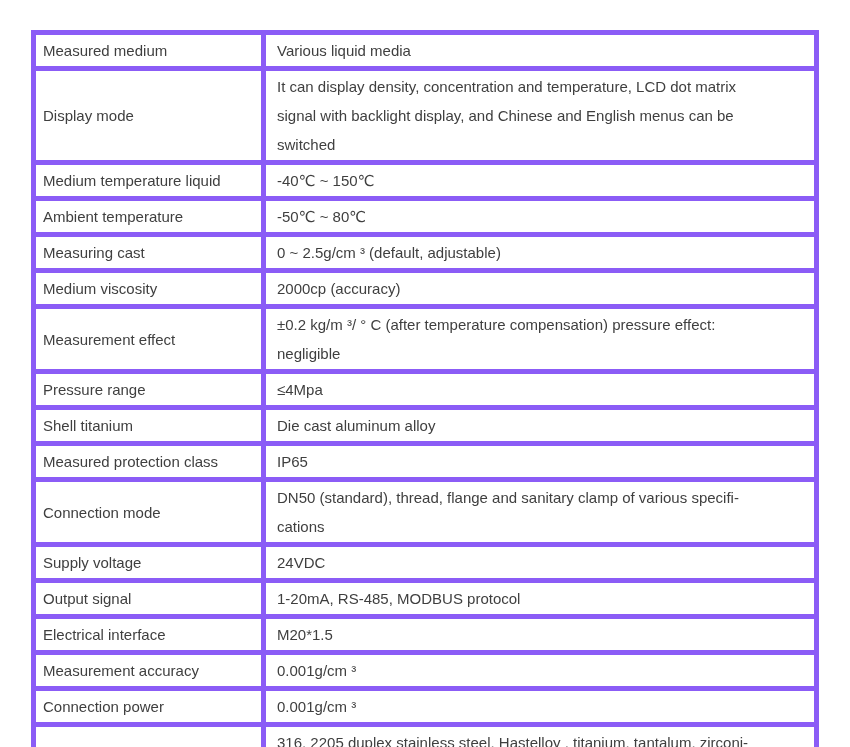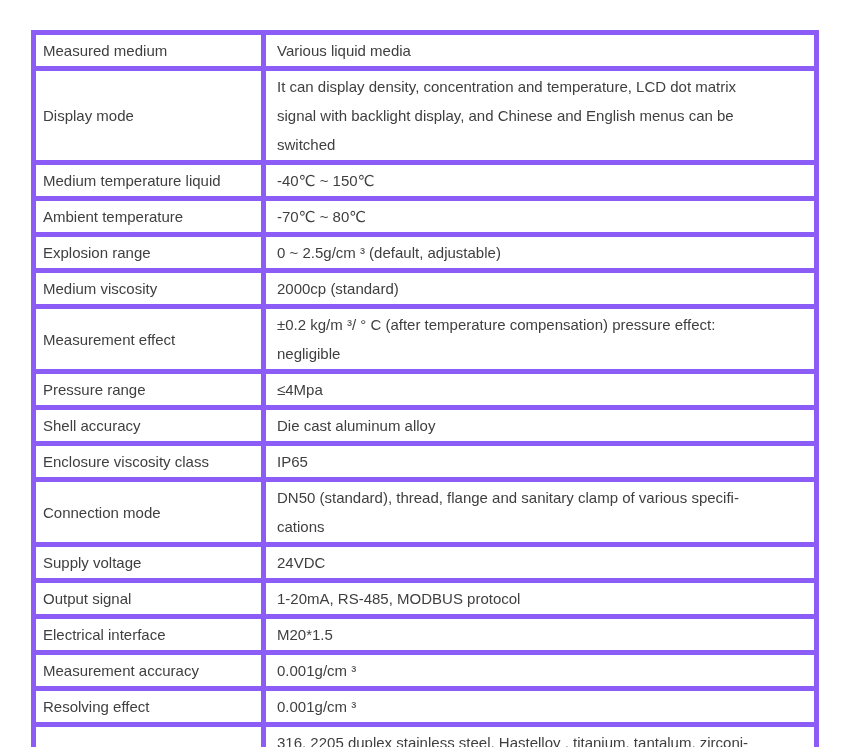--- a/index.html
+++ b/index.html
@@ -54,45 +54,45 @@
         <td class="value-cell">It can display density, concentration and temperature, LCD dot matrix
 signal with backlight display, and Chinese and English menus can be
 switched</td>
       </tr>
       <tr>
         <td class="label-cell">Medium temperature liquid</td>
         <td class="value-cell">-40℃ ~ 150℃</td>
       </tr>
       <tr>
         <td class="label-cell">Ambient temperature</td>
-        <td class="value-cell">-70℃ ~ 80℃</td>
+        <td class="value-cell">-50℃ ~ 80℃</td>
       </tr>
       <tr>
-        <td class="label-cell">Explosion range</td>
+        <td class="label-cell">Measuring cast</td>
         <td class="value-cell">0 ~ 2.5g/cm ³ (default, adjustable)</td>
       </tr>
       <tr>
         <td class="label-cell">Medium viscosity</td>
-        <td class="value-cell">2000cp (standard)</td>
+        <td class="value-cell">2000cp (accuracy)</td>
       </tr>
       <tr>
         <td class="label-cell">Measurement effect</td>
         <td class="value-cell">±0.2 kg/m ³/ ° C (after temperature compensation) pressure effect:
 negligible</td>
       </tr>
       <tr>
         <td class="label-cell">Pressure range</td>
         <td class="value-cell">≤4Mpa</td>
       </tr>
       <tr>
-        <td class="label-cell">Shell accuracy</td>
+        <td class="label-cell">Shell titanium</td>
         <td class="value-cell">Die cast aluminum alloy</td>
       </tr>
       <tr>
-        <td class="label-cell">Enclosure viscosity class</td>
+        <td class="label-cell">Measured protection class</td>
         <td class="value-cell">IP65</td>
       </tr>
       <tr>
         <td class="label-cell">Connection mode</td>
         <td class="value-cell">DN50 (standard), thread, flange and sanitary clamp of various specifi-
 cations</td>
       </tr>
       <tr>
         <td class="label-cell">Supply voltage</td>
         <td class="value-cell">24VDC</td>
@@ -103,21 +103,21 @@
       </tr>
       <tr>
         <td class="label-cell">Electrical interface</td>
         <td class="value-cell">M20*1.5</td>
       </tr>
       <tr>
         <td class="label-cell">Measurement accuracy</td>
         <td class="value-cell">0.001g/cm ³</td>
       </tr>
       <tr>
-        <td class="label-cell">Resolving effect</td>
+        <td class="label-cell">Connection power</td>
         <td class="value-cell">0.001g/cm ³</td>
       </tr>
       <tr>
         <td class="label-cell">Contact liquid material</td>
         <td class="value-cell">316, 2205 duplex stainless steel, Hastelloy , titanium, tantalum, zirconi-
 um,PTFE, PFA</td>
       </tr>
     </tbody>
   </table>
 </div>

